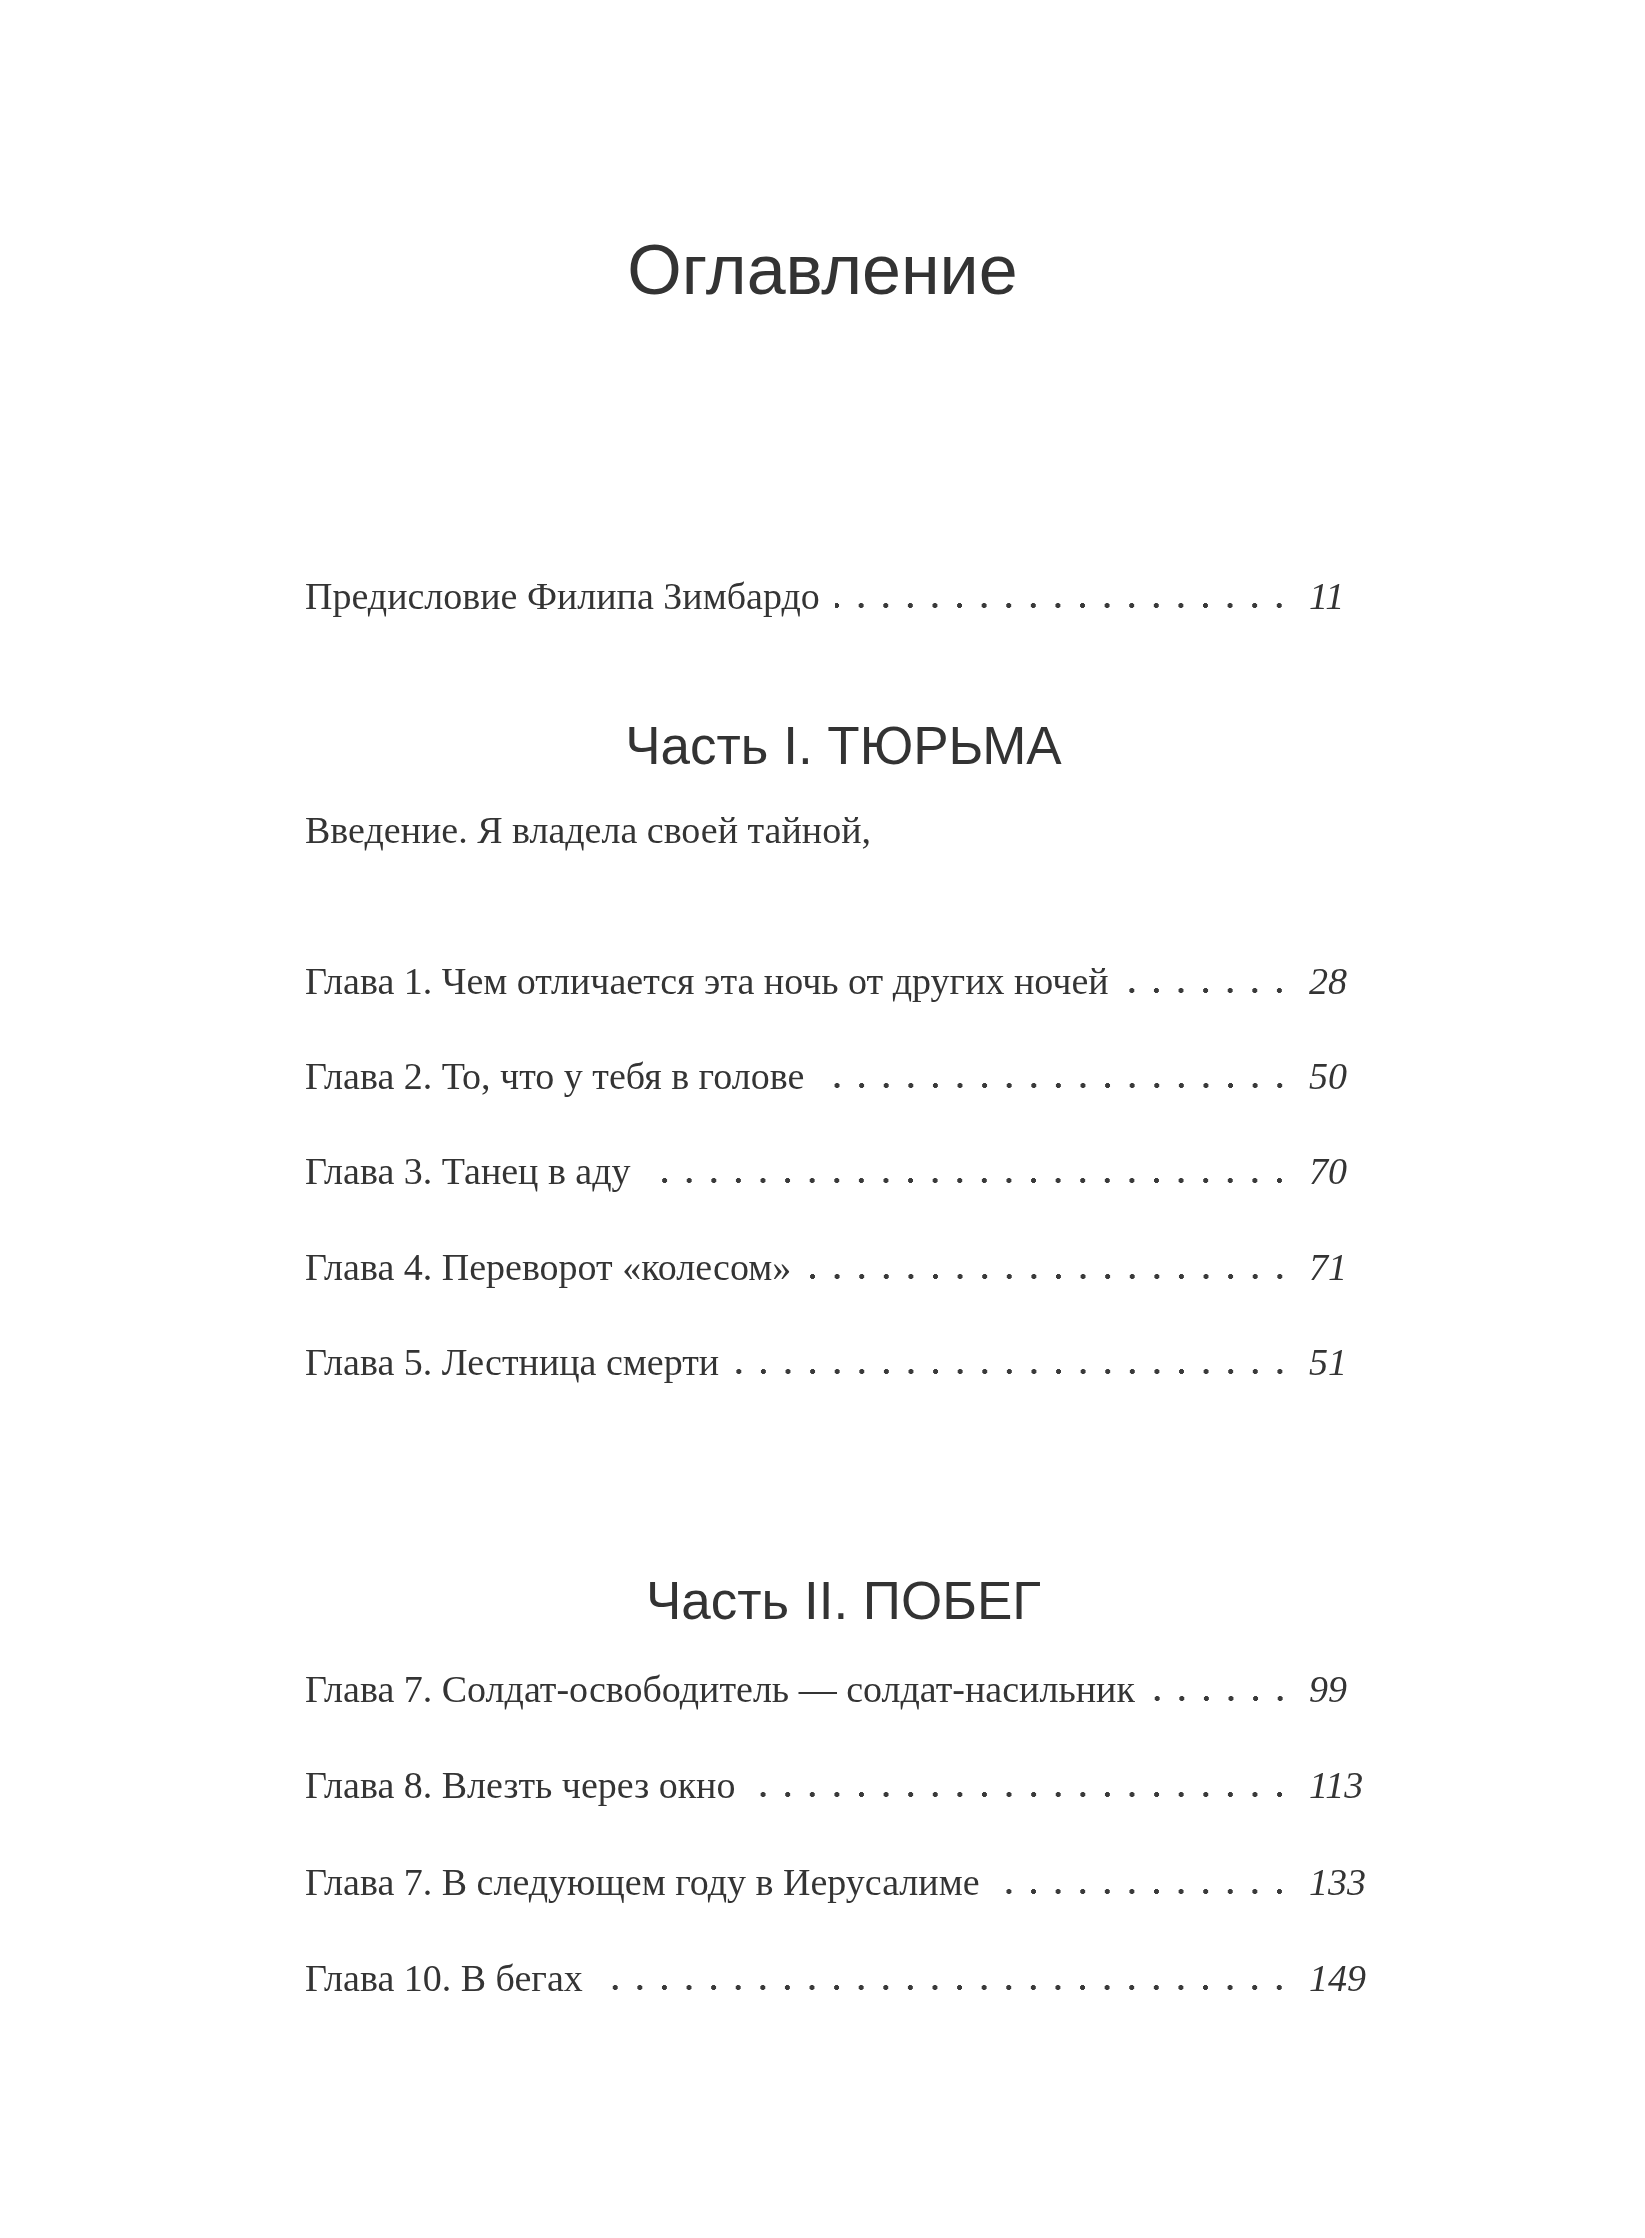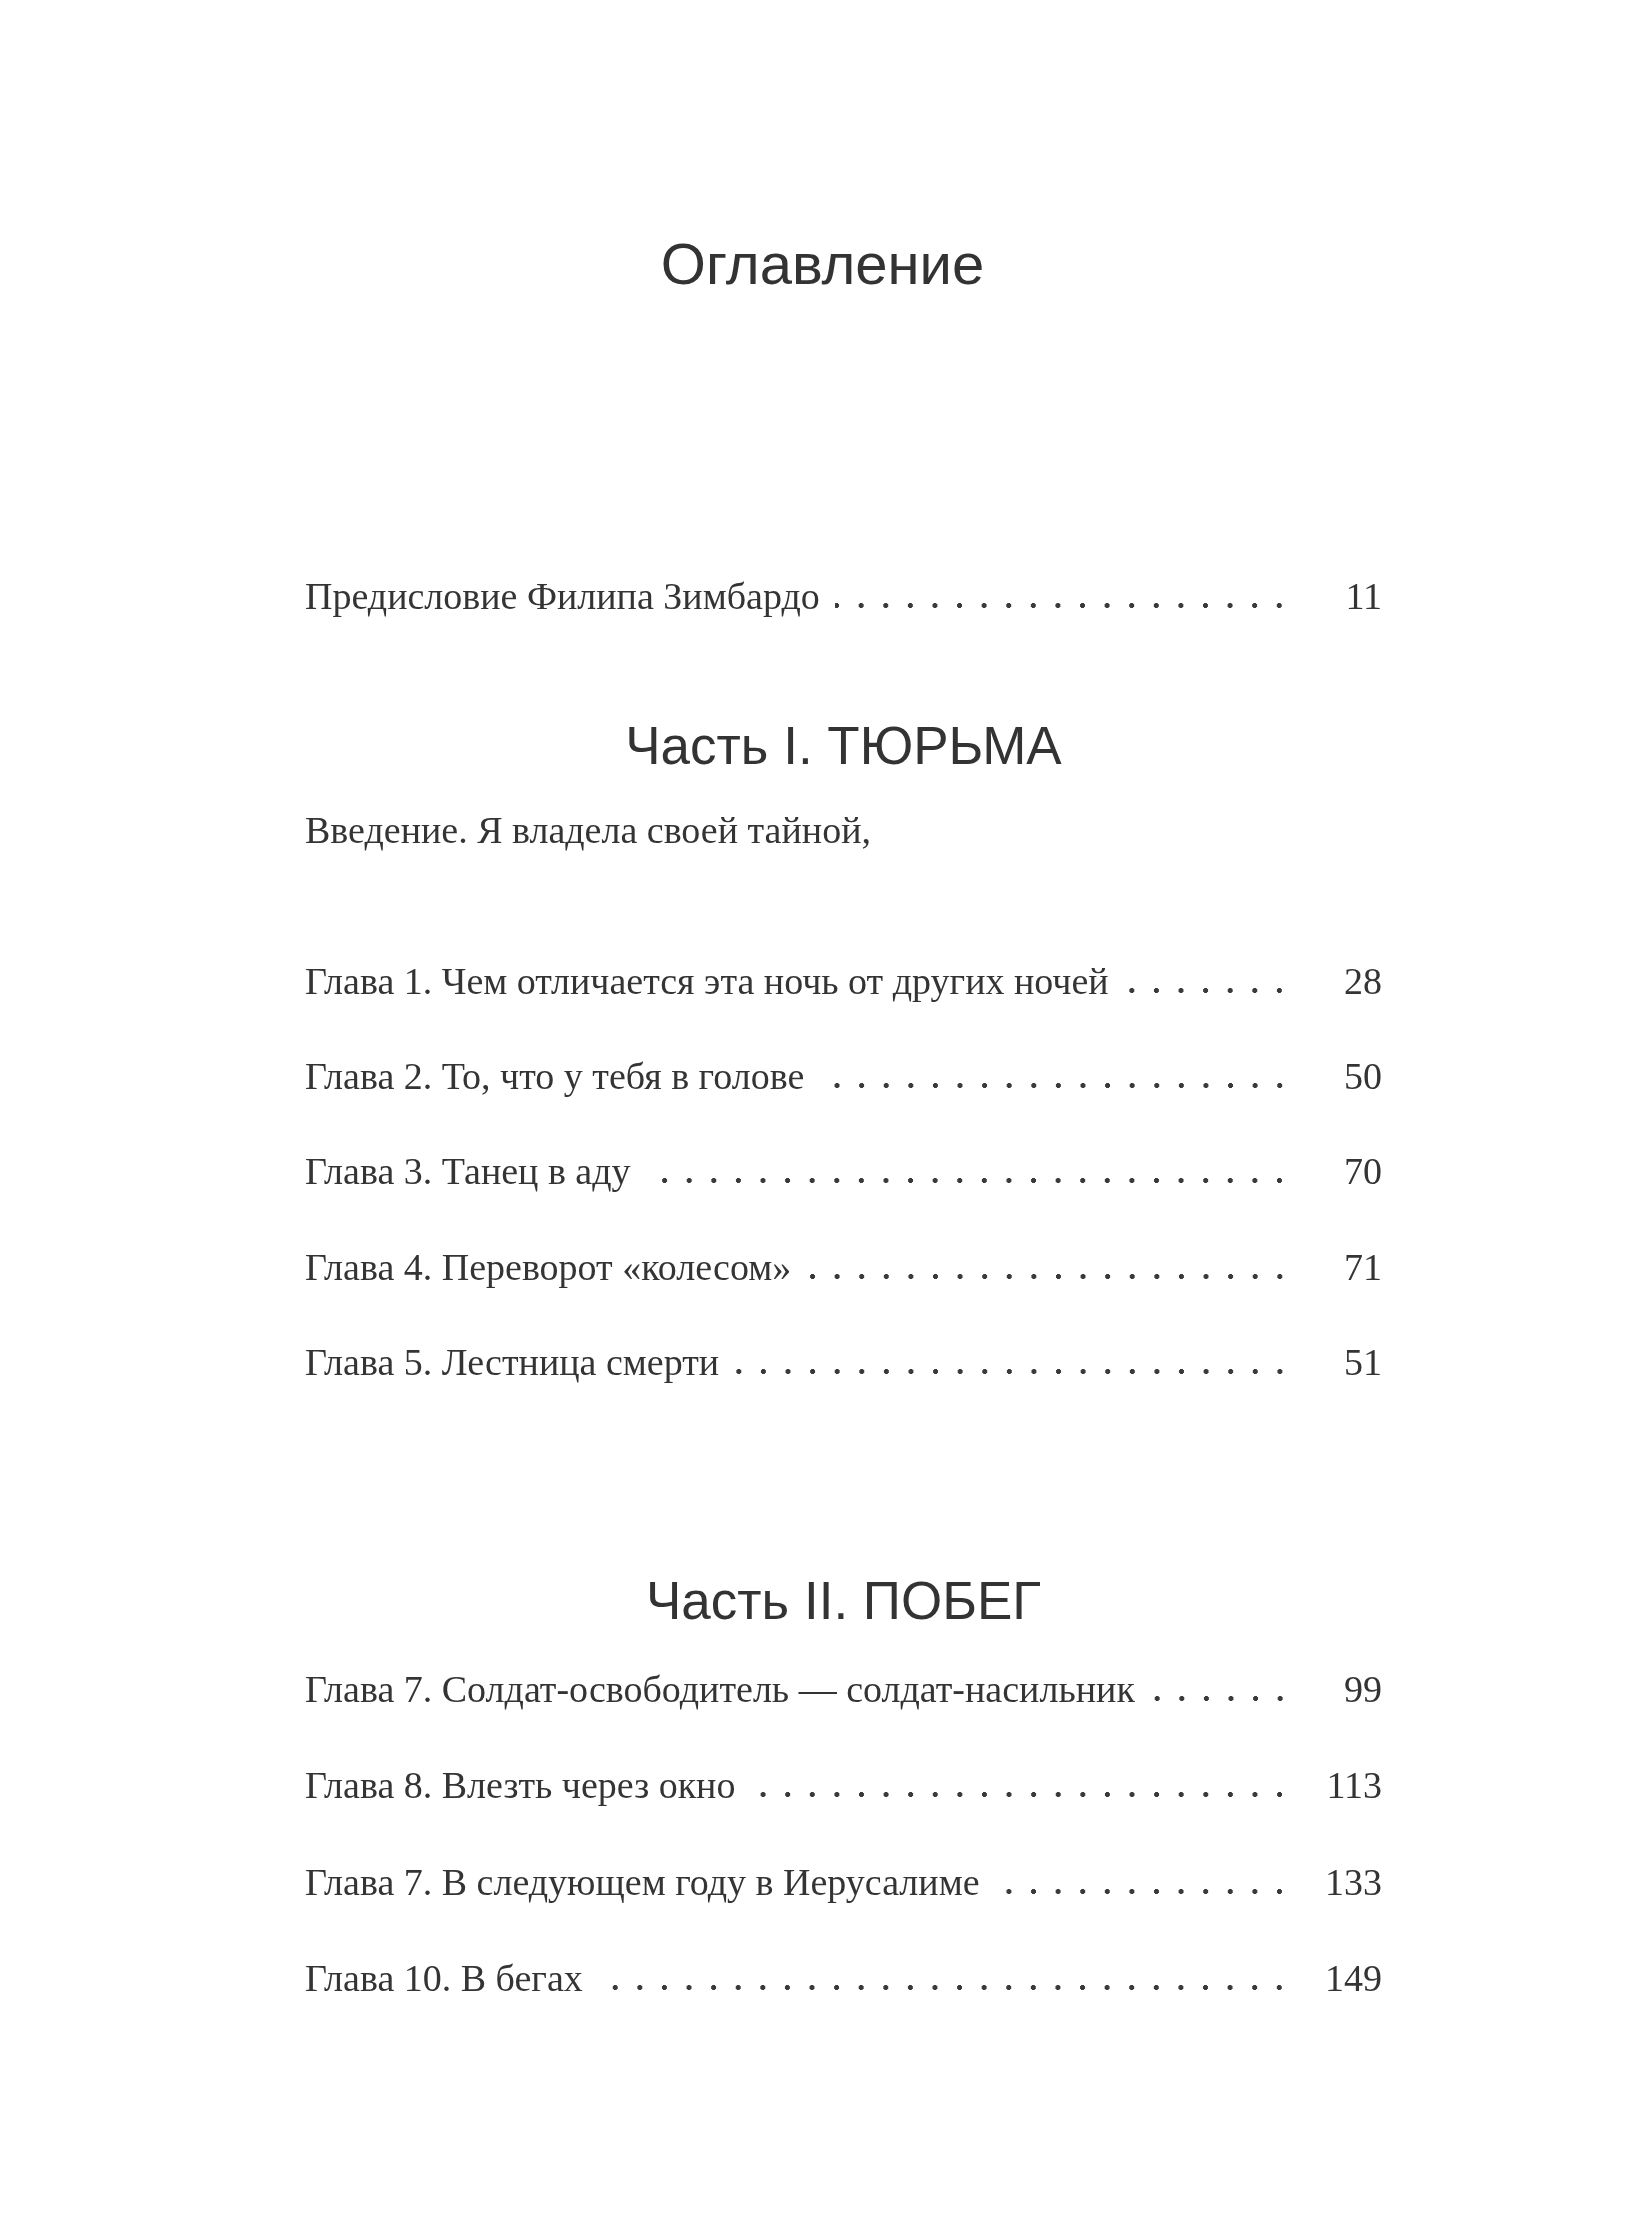--- a/index.html
+++ b/index.html
@@ -24,21 +24,21 @@
     height: 2208px;
   }
   .doc-title {
     position: absolute;
     left: 0;
     right: 0;
     top: 235px;
     margin: 0;
     text-align: center;
     font-family: "Liberation Sans", sans-serif;
-    font-size: 58px;
+    font-size: 70px;
     font-weight: 400;
     line-height: 1;
     color: #333333;
     letter-spacing: 0px;
   }
   .part-heading {
     position: absolute;
     left: 0;
     right: 0;
     text-align: center;
@@ -69,22 +69,23 @@
     height: 6.7px;
     margin: 0 17px 0 15.7px;
     background-image: radial-gradient(circle 2.5px at 12.3px 3.6px, #3a3a3a 98%, rgba(255,255,255,0) 100%);
     background-size: 24.6px 6.7px;
     background-repeat: repeat-x;
     background-position: right 0 bottom 0;
   }
   .pagenum {
     flex: 0 0 auto;
     min-width: 73px;
-    text-align: right;
+    text-align: left;
     white-space: nowrap;
+    font-style: italic;
   }
 </style>
 </head>
 <body>
 
 <div class="page">
 
   <h1 class="doc-title">Оглавление</h1>
 
   <div class="content">

